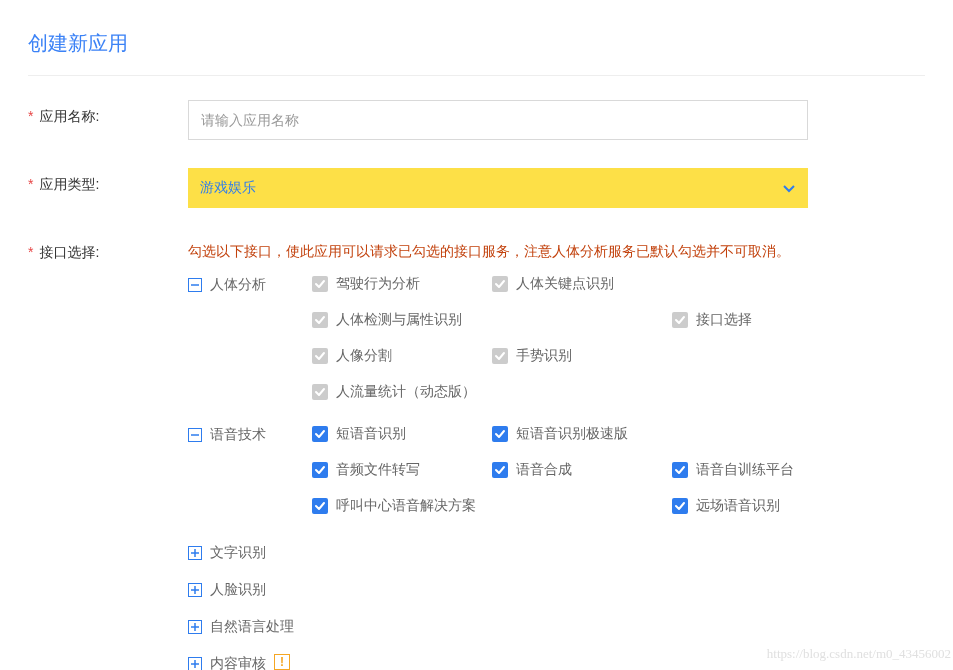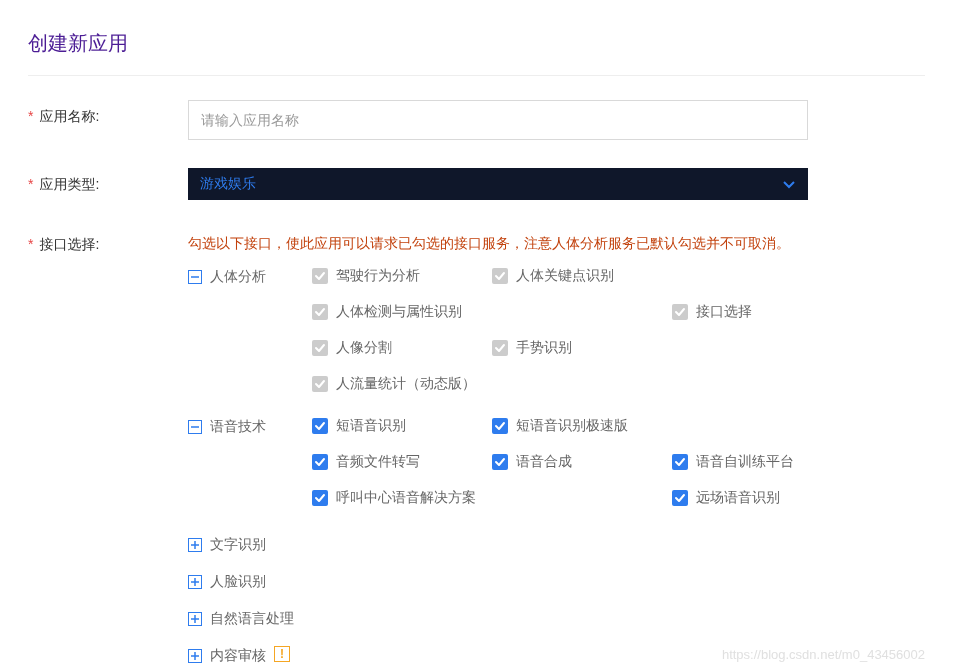--- a/index.html
+++ b/index.html
@@ -9,21 +9,21 @@
       color: #333;
       background: #fff;
       width: 953px;
       height: 670px;
       position: relative;
     }
     .container { padding: 30px 28px 20px 28px; }
     .page-title {
       font-size: 20px;
       font-weight: 400;
-      color: #4c1d95;
+      color: #3b82f6;
       margin-bottom: 24px;
       border-bottom: 1px solid #eee;
       padding-bottom: 18px;
     }
     .form-row {
       display: flex;
       align-items: flex-start;
       margin-bottom: 28px;
     }
     .form-label {
@@ -40,22 +40,22 @@
       height: 40px;
       border: 1px solid #d9d9d9;
       padding: 0 12px;
       font-size: 14px;
       color: #333;
       outline: none;
     }
     .text-input::placeholder { color: #999; }
     .select-box {
       width: 100%;
-      height: 32px;
-      background: #0f172a;
+      height: 40px;
+      background: #fde047;
       border: none;
       padding: 0 12px;
       display: flex;
       align-items: center;
       justify-content: space-between;
       cursor: pointer;
       color: #2e7cee;
       font-size: 14px;
     }
     .select-chevron {
@@ -137,24 +137,25 @@
       justify-content: center;
       color: #f5a623;
       font-size: 12px;
       font-weight: bold;
       margin-left: 8px;
     }
     .span-2 { grid-column: span 2; }
     .watermark {
       position: absolute;
       bottom: 8px;
-      right: 28px;
+      right: 2px;
       font-size: 13px;
       color: #e0e0e0;
       pointer-events: none;
+      font-family: Liberation Serif, serif;
     }
   </style>
 </head>
 <body>
 
 <div class="container">
   <h1 class="page-title">创建新应用</h1>
 
   <div class="form-row">
     <div class="form-label">

